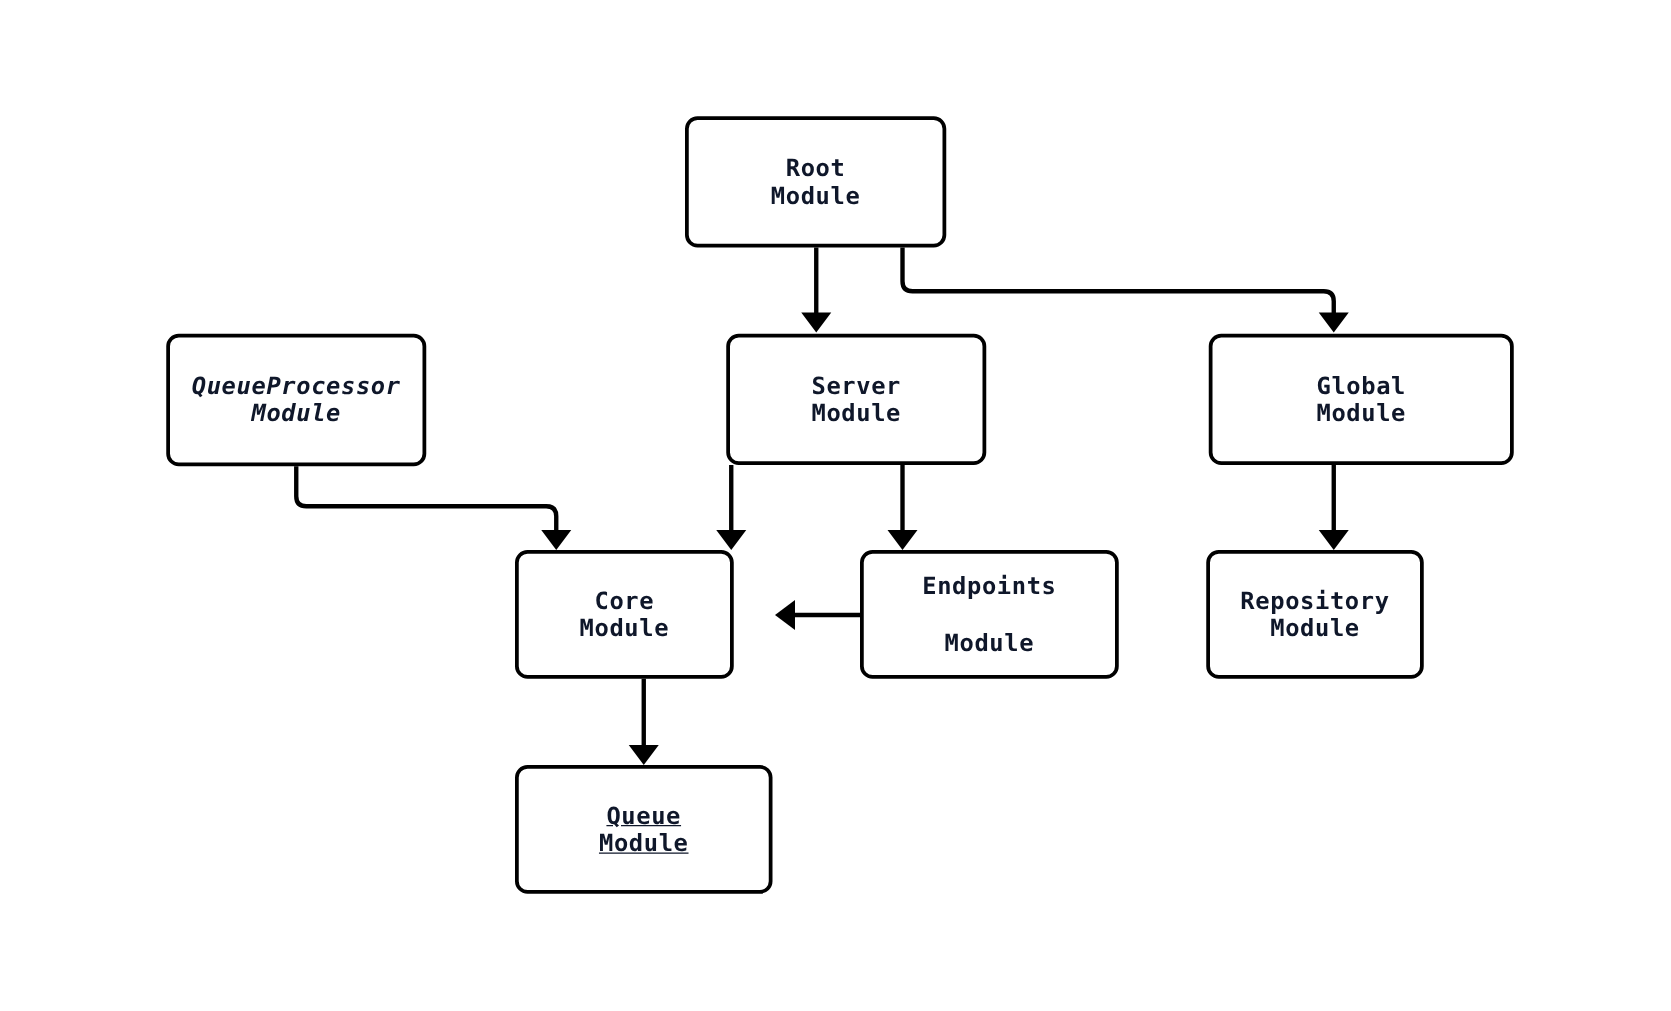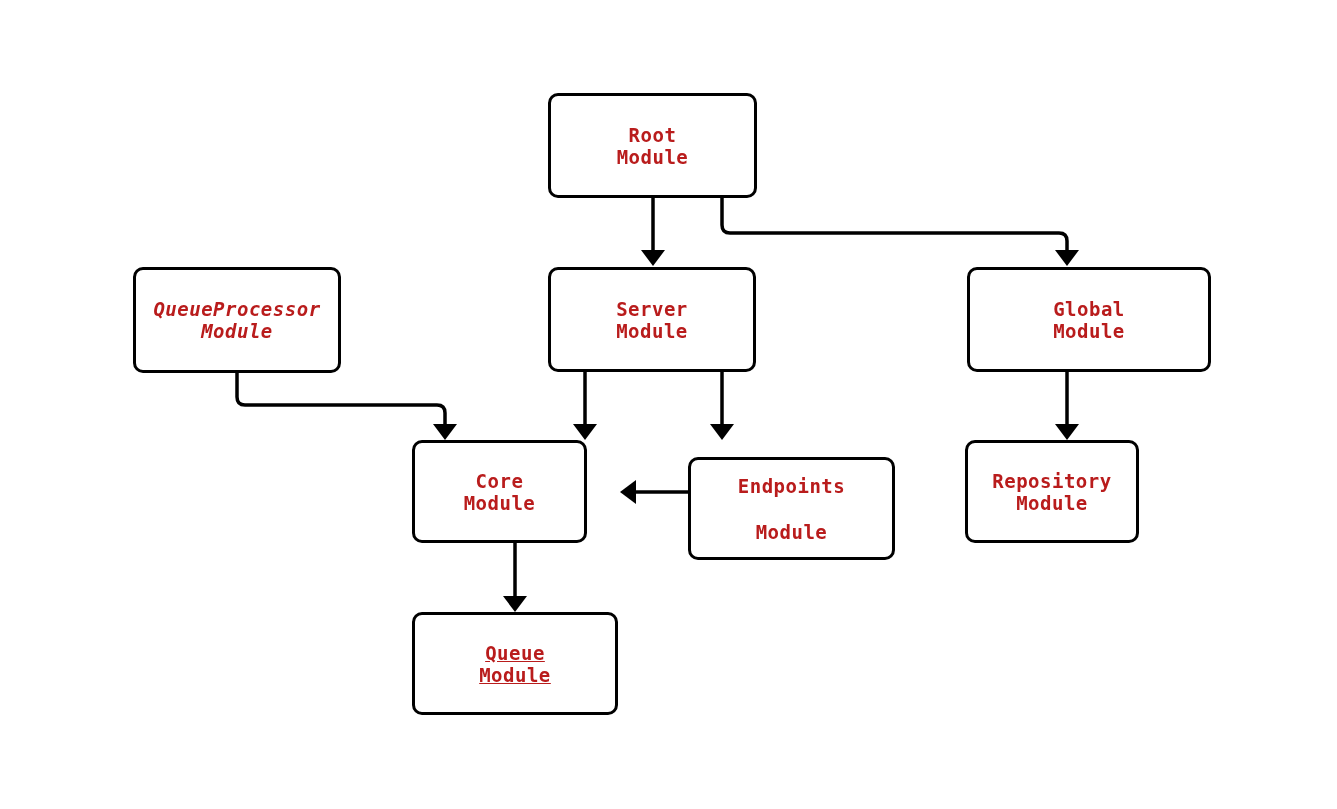--- a/index.html
+++ b/index.html
@@ -23,33 +23,33 @@
     border: 3px solid #000000;
     border-radius: 10px;
     display: flex;
     flex-direction: column;
     align-items: center;
     justify-content: center;
     text-align: center;
     font-weight: bold;
     font-size: 19px;
     line-height: 22px;
-    color: #b91c1c;
+    color: #0f172a;
     letter-spacing: 0.5px;
   }
   .edge-line { stroke: #000000; stroke-width: 3.5; fill: none; }
   .edge-arrow { fill: #000000; stroke: none; }
 
   
   #node-root            { left: 548px; top:  93px; width: 209px; height: 105px; }
   #node-queue-processor { left: 133px; top: 267px; width: 208px; height: 106px; font-style: italic; }
-  #node-server          { left: 548px; top: 267px; width: 208px; height: 105px; }
+  #node-server          { left: 581px; top: 267px; width: 208px; height: 105px; }
   #node-global          { left: 967px; top: 267px; width: 244px; height: 105px; }
   #node-core            { left: 412px; top: 440px; width: 175px; height: 103px; text-align: center; }
-  #node-endpoints       { left: 688px; top: 457px; width: 207px; height: 103px; gap: 24px; }
+  #node-endpoints       { left: 688px; top: 440px; width: 207px; height: 103px; gap: 24px; }
   #node-repository      { left: 965px; top: 440px; width: 174px; height: 103px; }
   #node-queue           { left: 412px; top: 612px; width: 206px; height: 103px; text-decoration: underline; }
 </style>
 </head>
 <body>
 
 <div id="canvas">
 
   <svg id="edges" viewBox="0 0 1337 809" xmlns="http://www.w3.org/2000/svg">
 

